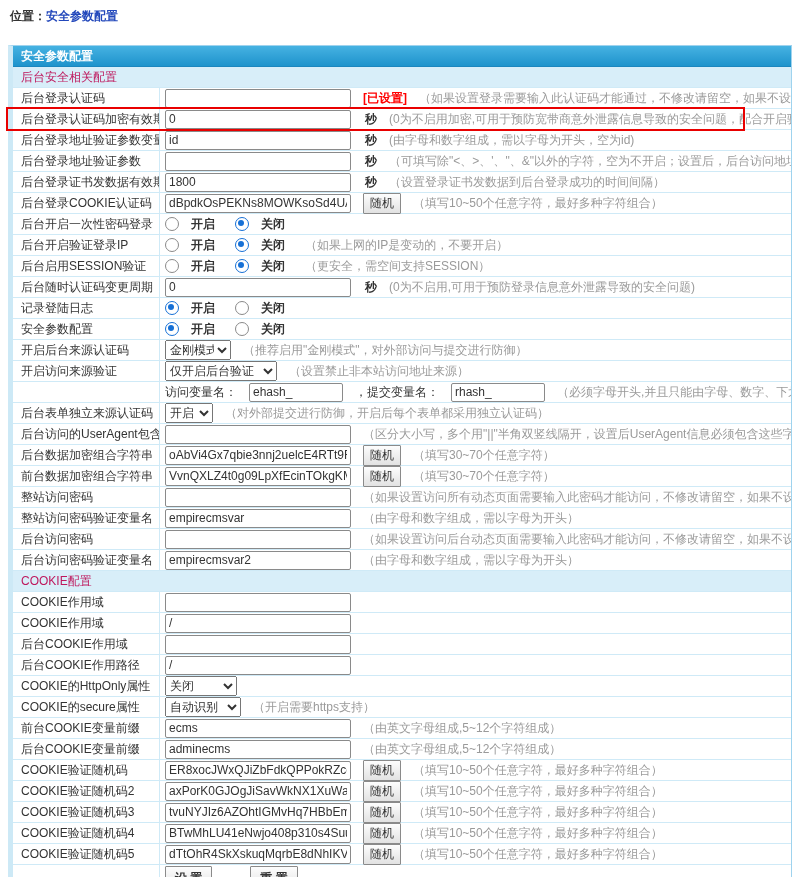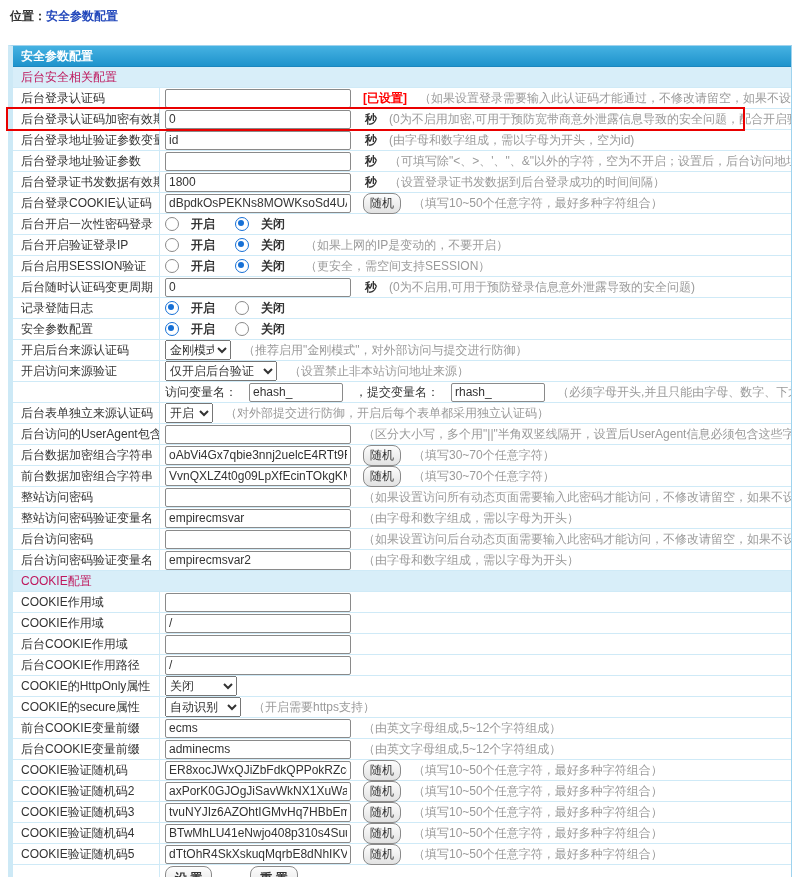--- a/index.html
+++ b/index.html
@@ -14,21 +14,21 @@
   .row.btnrow{height:26px;}
   .cell-label{width:138px;flex:0 0 138px;padding-left:8px;border-right:1px solid #cfeaf7;align-self:stretch;display:flex;align-items:center;overflow:hidden;white-space:nowrap;}
   .cell-content{flex:1;display:flex;align-items:center;padding-left:5px;gap:12px;overflow:hidden;white-space:nowrap;}
   input[type=text]{height:15px;width:178px;border:1px solid #8a8a8a;border-radius:2px;font-size:12px;font-family:inherit;padding:1px 3px;color:#333;flex:0 0 auto;}
   input.small{width:86px;}
   select{font-size:12px;font-family:inherit;height:20px;color:#333;flex:0 0 auto;}
   .unit{font-weight:bold;color:#333;margin-left:2px;}
   .note{color:#9a9a9a;}
   .redtxt{color:#f00;font-weight:bold;}
   .btn{font-size:12px;font-family:inherit;color:#333;background:linear-gradient(#fdfdfd,#e2e2e2);
-       border:1px solid #8a8a8a;border-radius:8px;padding:1px 6px;cursor:pointer;flex:0 0 auto;}
+       border:1px solid #8a8a8a;border-radius:1px;padding:1px 6px;cursor:pointer;flex:0 0 auto;}
   .btn.big{font-weight:bold;padding:3px 9px;margin-right:26px;}
   .radio{display:inline-block;width:12px;height:12px;border:1px solid #8a8a8a;border-radius:50%;background:#fff;position:relative;flex:0 0 auto;cursor:pointer;}
   .radio.sel{border-color:#1670d6;}
   .radio.sel::after{content:"";position:absolute;left:2px;top:2px;width:6px;height:6px;border-radius:50%;background:#1670d6;}
   .opt{font-weight:bold;color:#333;margin-right:8px;}
   .pairtext{color:#333;}
   .row.hl::after{content:"";position:absolute;left:-7px;top:-2px;bottom:-2px;right:46px;border:2px solid #e90000;pointer-events:none;z-index:3;}
 </style>
 </head>
 <body>

